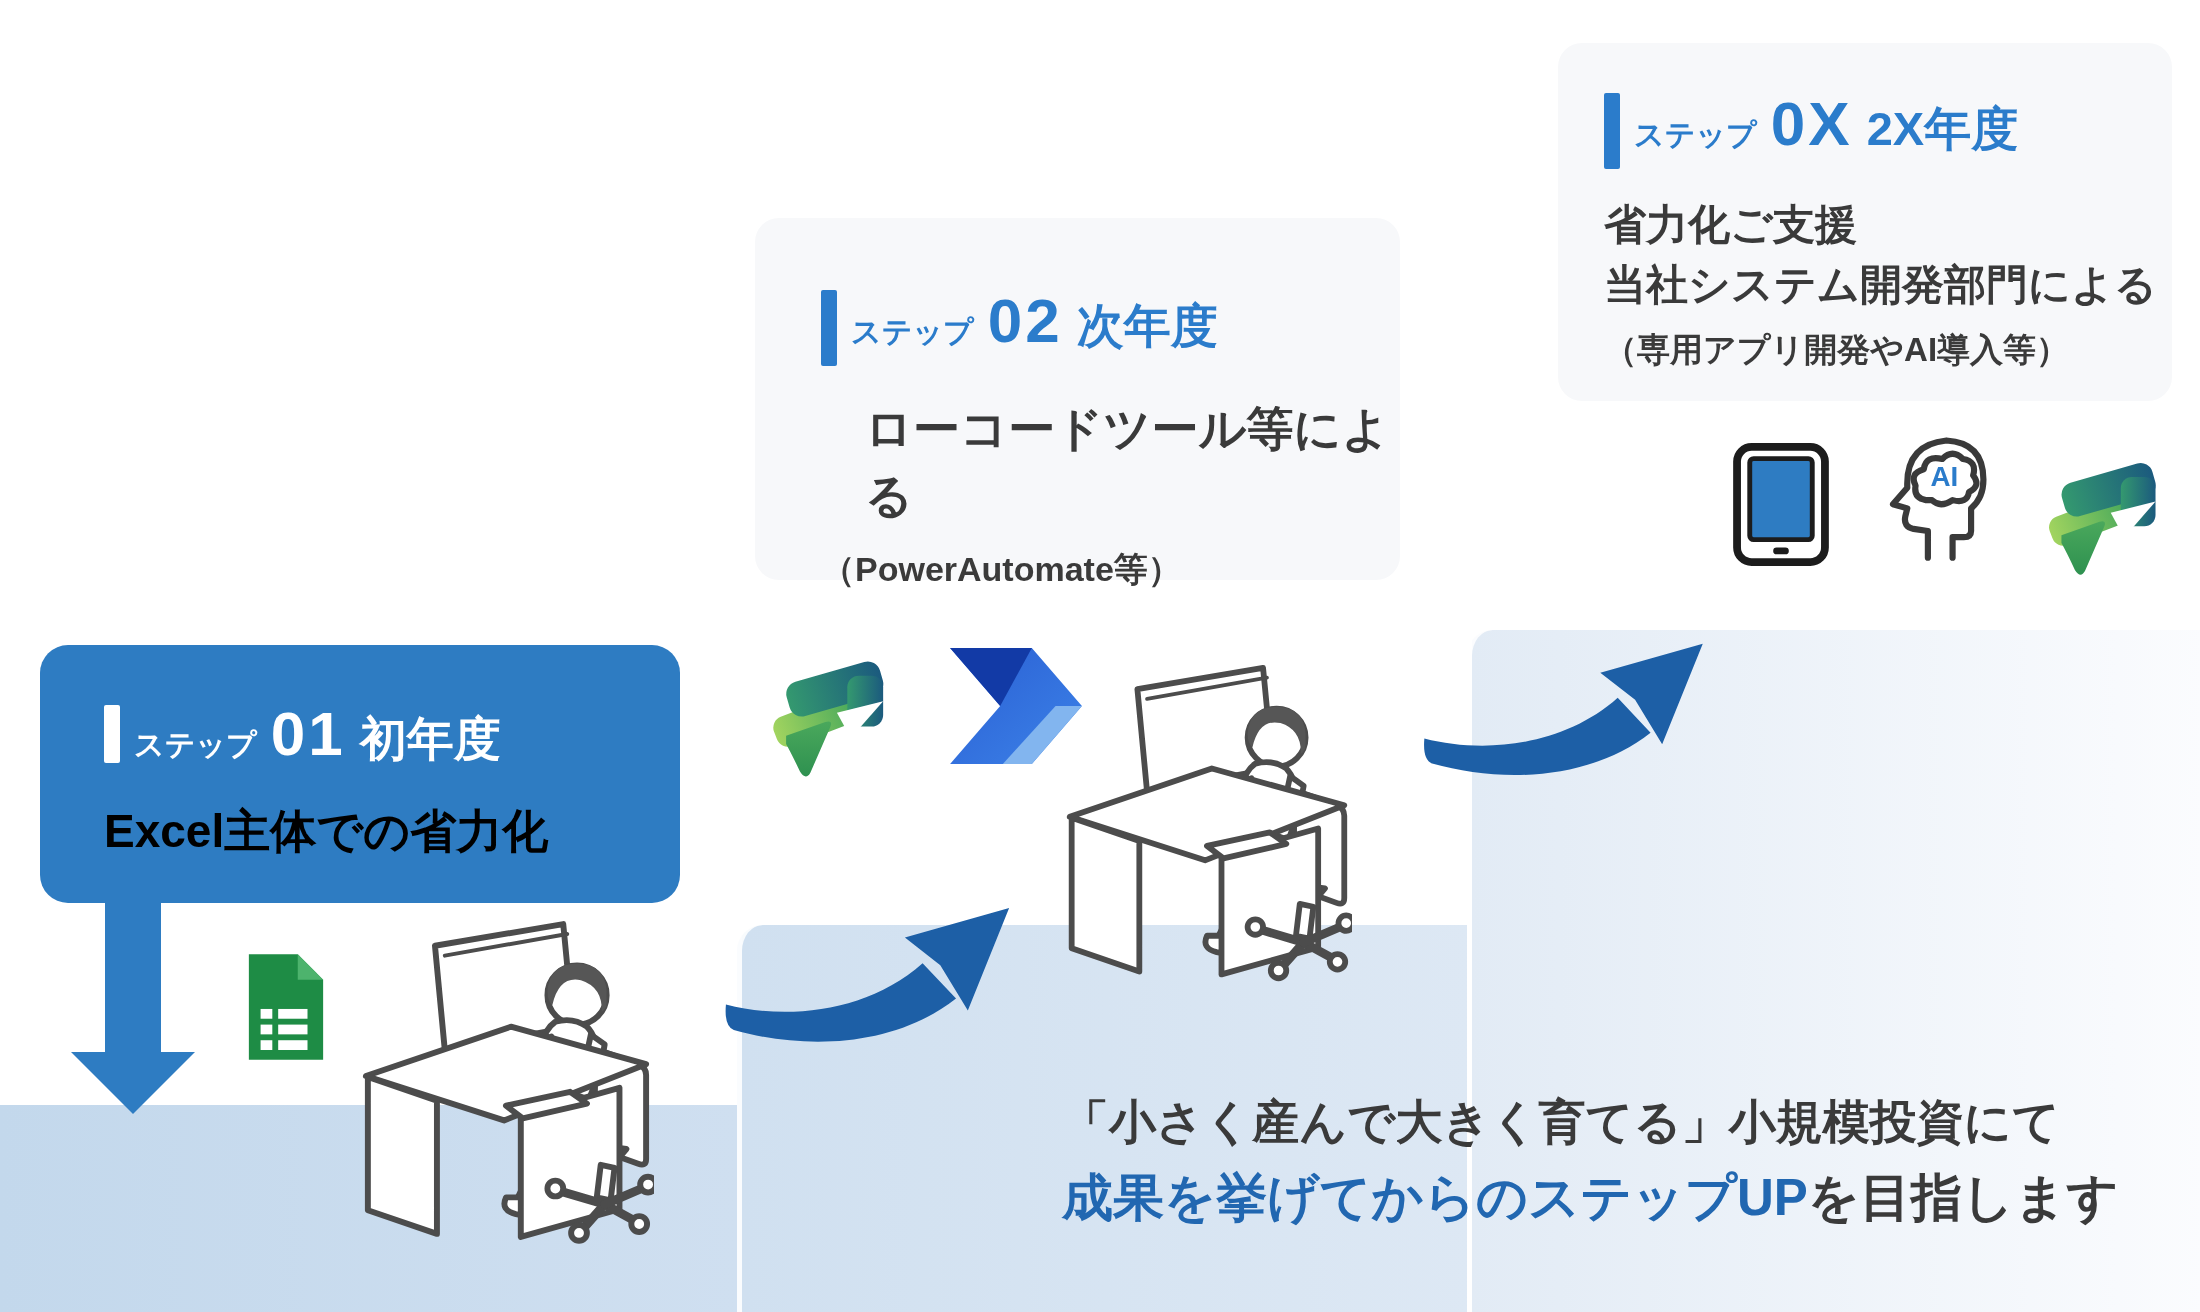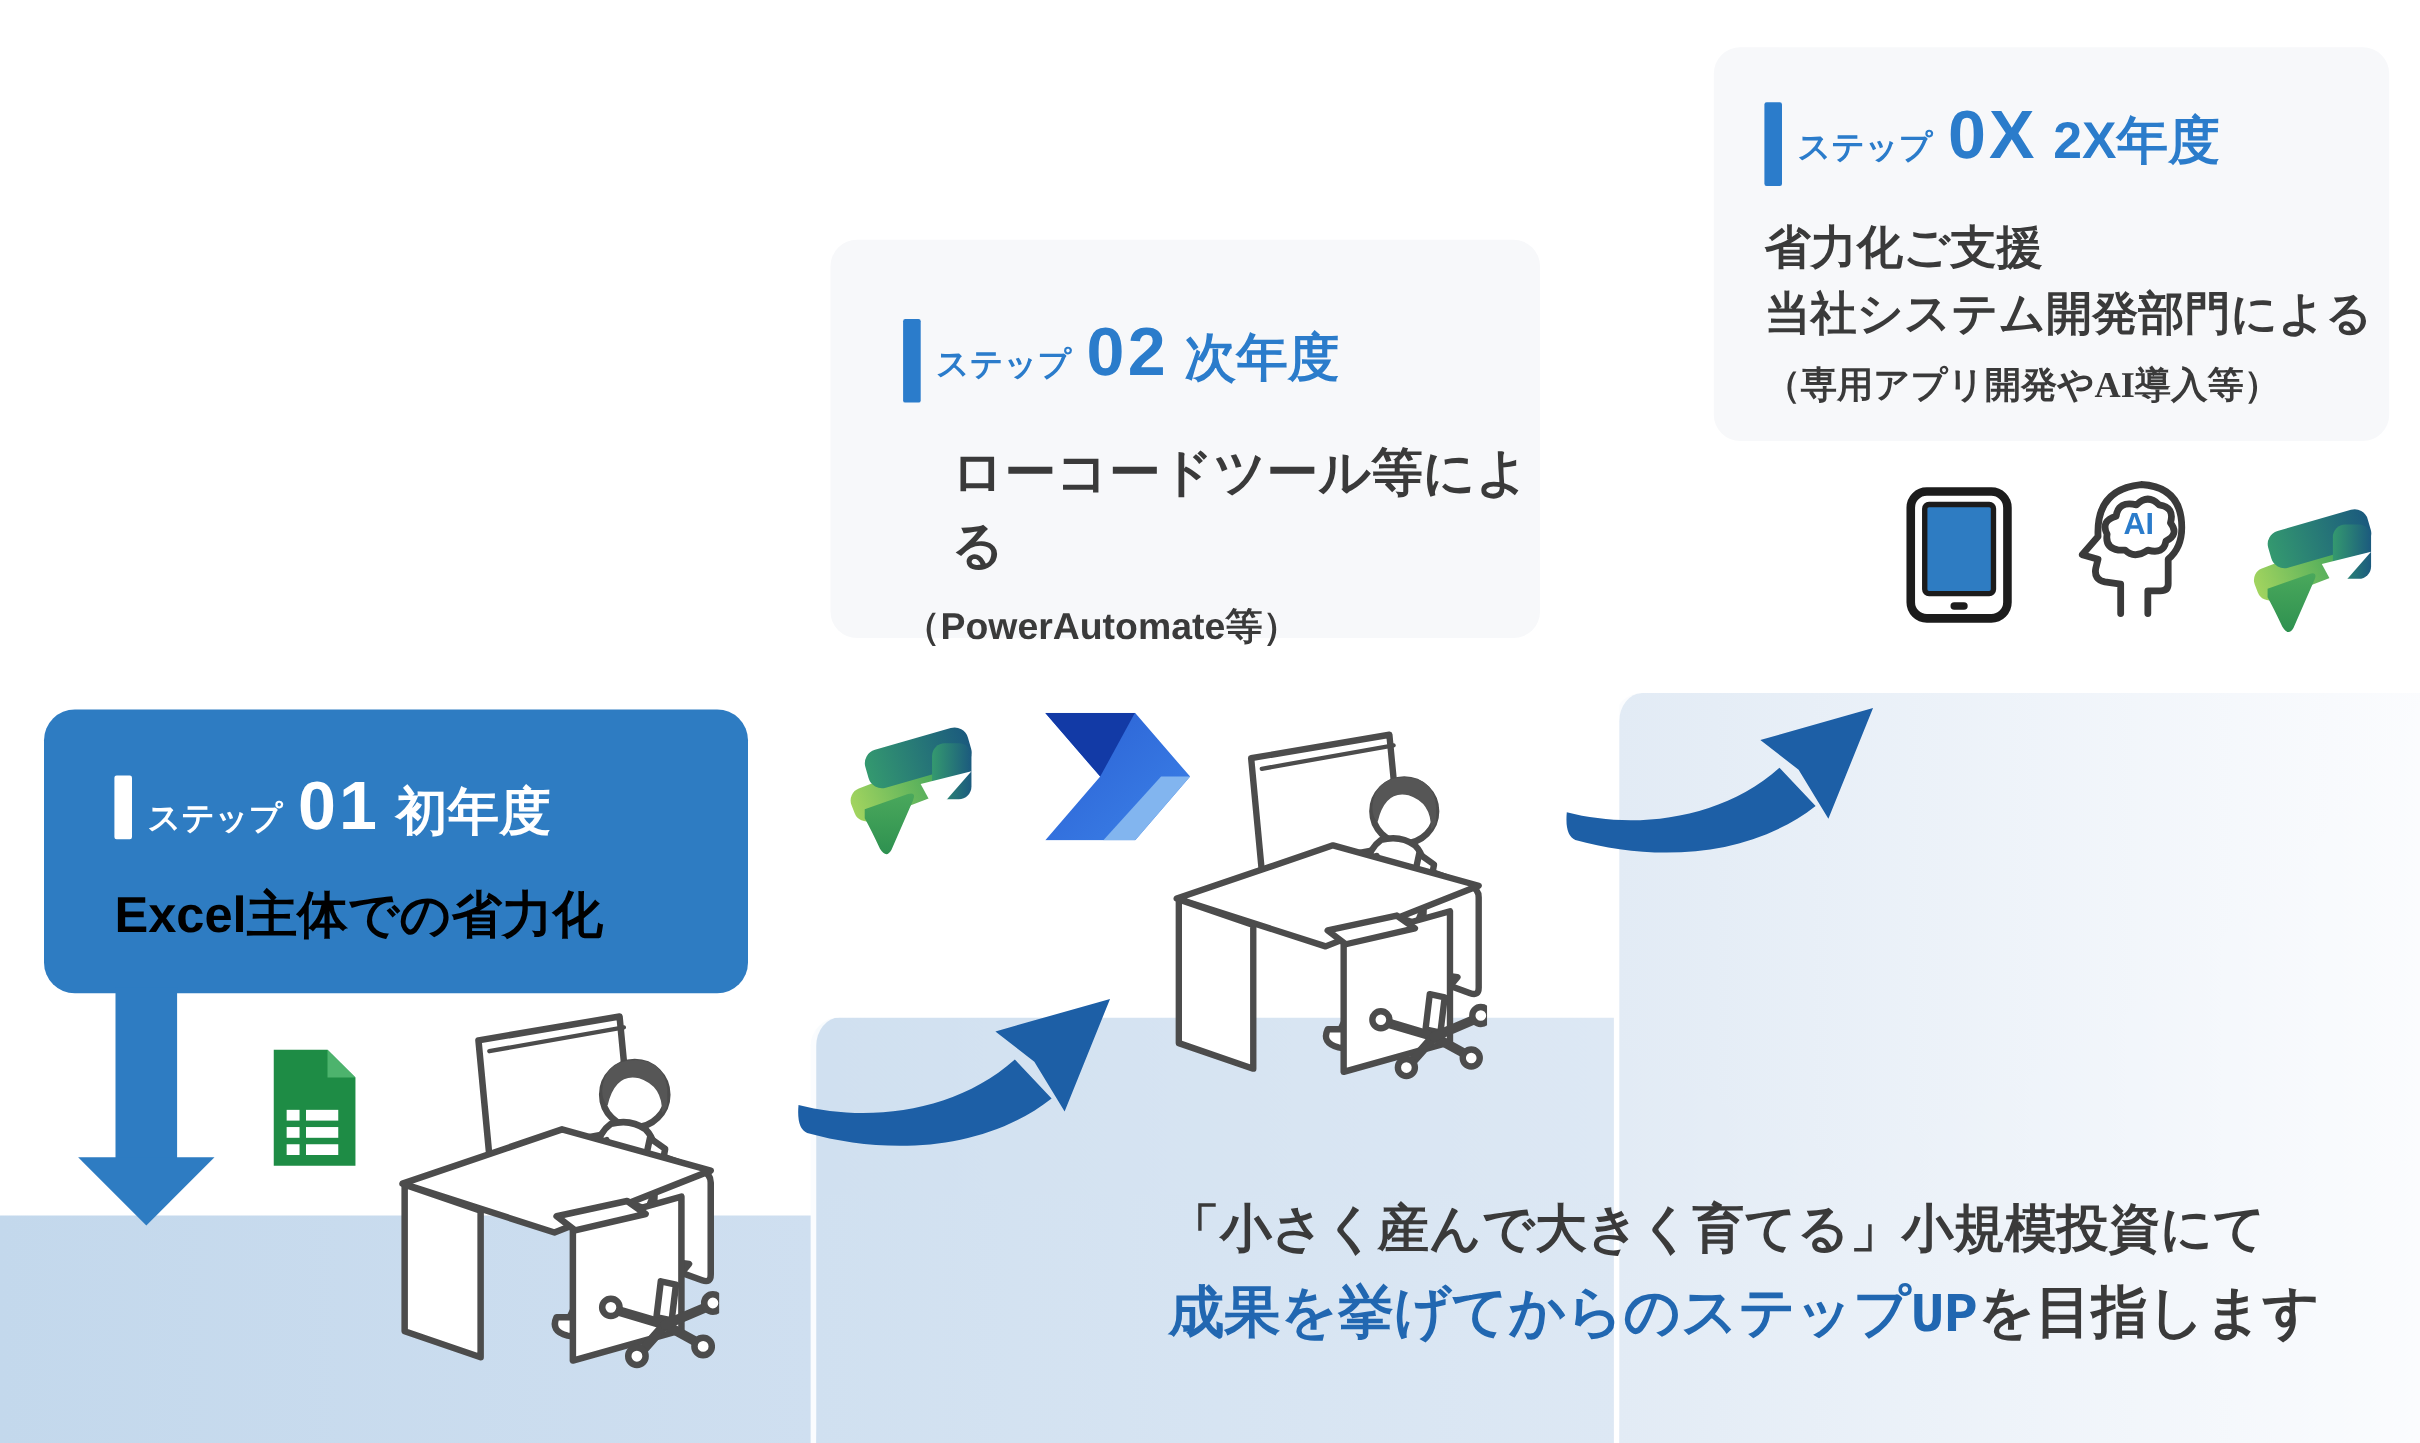--- a/index.html
+++ b/index.html
@@ -43,24 +43,24 @@
 
   
   .card{background:var(--card-bg,#f7f8fa);border-radius:24px;box-sizing:border-box;}
   .card02{left:755px;top:218px;width:645px;height:362px;padding:72px 0 0 66px;}
   .card0x{left:1558px;top:43px;width:614px;height:358px;padding:50px 0 0 46px;}
   .card-title{font-weight:700;color:var(--text-dark,#3a3a3a);line-height:1.42;margin-top:30px;}
   .card02 .card-title{font-size:47px;margin-left:44px;}
   .card0x .card-title{font-size:42px;margin-top:26px;}
   .card-sub{font-weight:700;color:var(--text-dark,#3a3a3a);margin-top:18px;}
   .card02 .card-sub{font-size:34px;}
-  .card0x .card-sub{font-size:33px;margin-top:14px;font-family:Liberation Serif, serif;}
-
-  
-  .footer{left:1062px;top:1098px;width:1080px;line-height:1;font-family:Liberation Mono, monospace;}
+  .card0x .card-sub{font-size:33px;margin-top:14px;}
+
+  
+  .footer{left:1062px;top:1098px;width:1080px;line-height:1;}
   .footer .l1{font-size:47px;font-weight:700;color:var(--text-dark,#3a3a3a);}
   .footer .l2{font-size:51px;font-weight:700;margin-top:27px;color:var(--text-dark,#3a3a3a);}
   .footer .hl{color:var(--footer-highlight,#2167b1);}
 
   svg{display:block;}
   .hidden-defs{position:absolute;width:0;height:0;overflow:hidden;}
   .ai-text{font-family:"Liberation Sans",sans-serif;font-weight:700;font-size:27px;
     fill:var(--accent-blue,#2b7ccb);}
 </style>
 </head>

